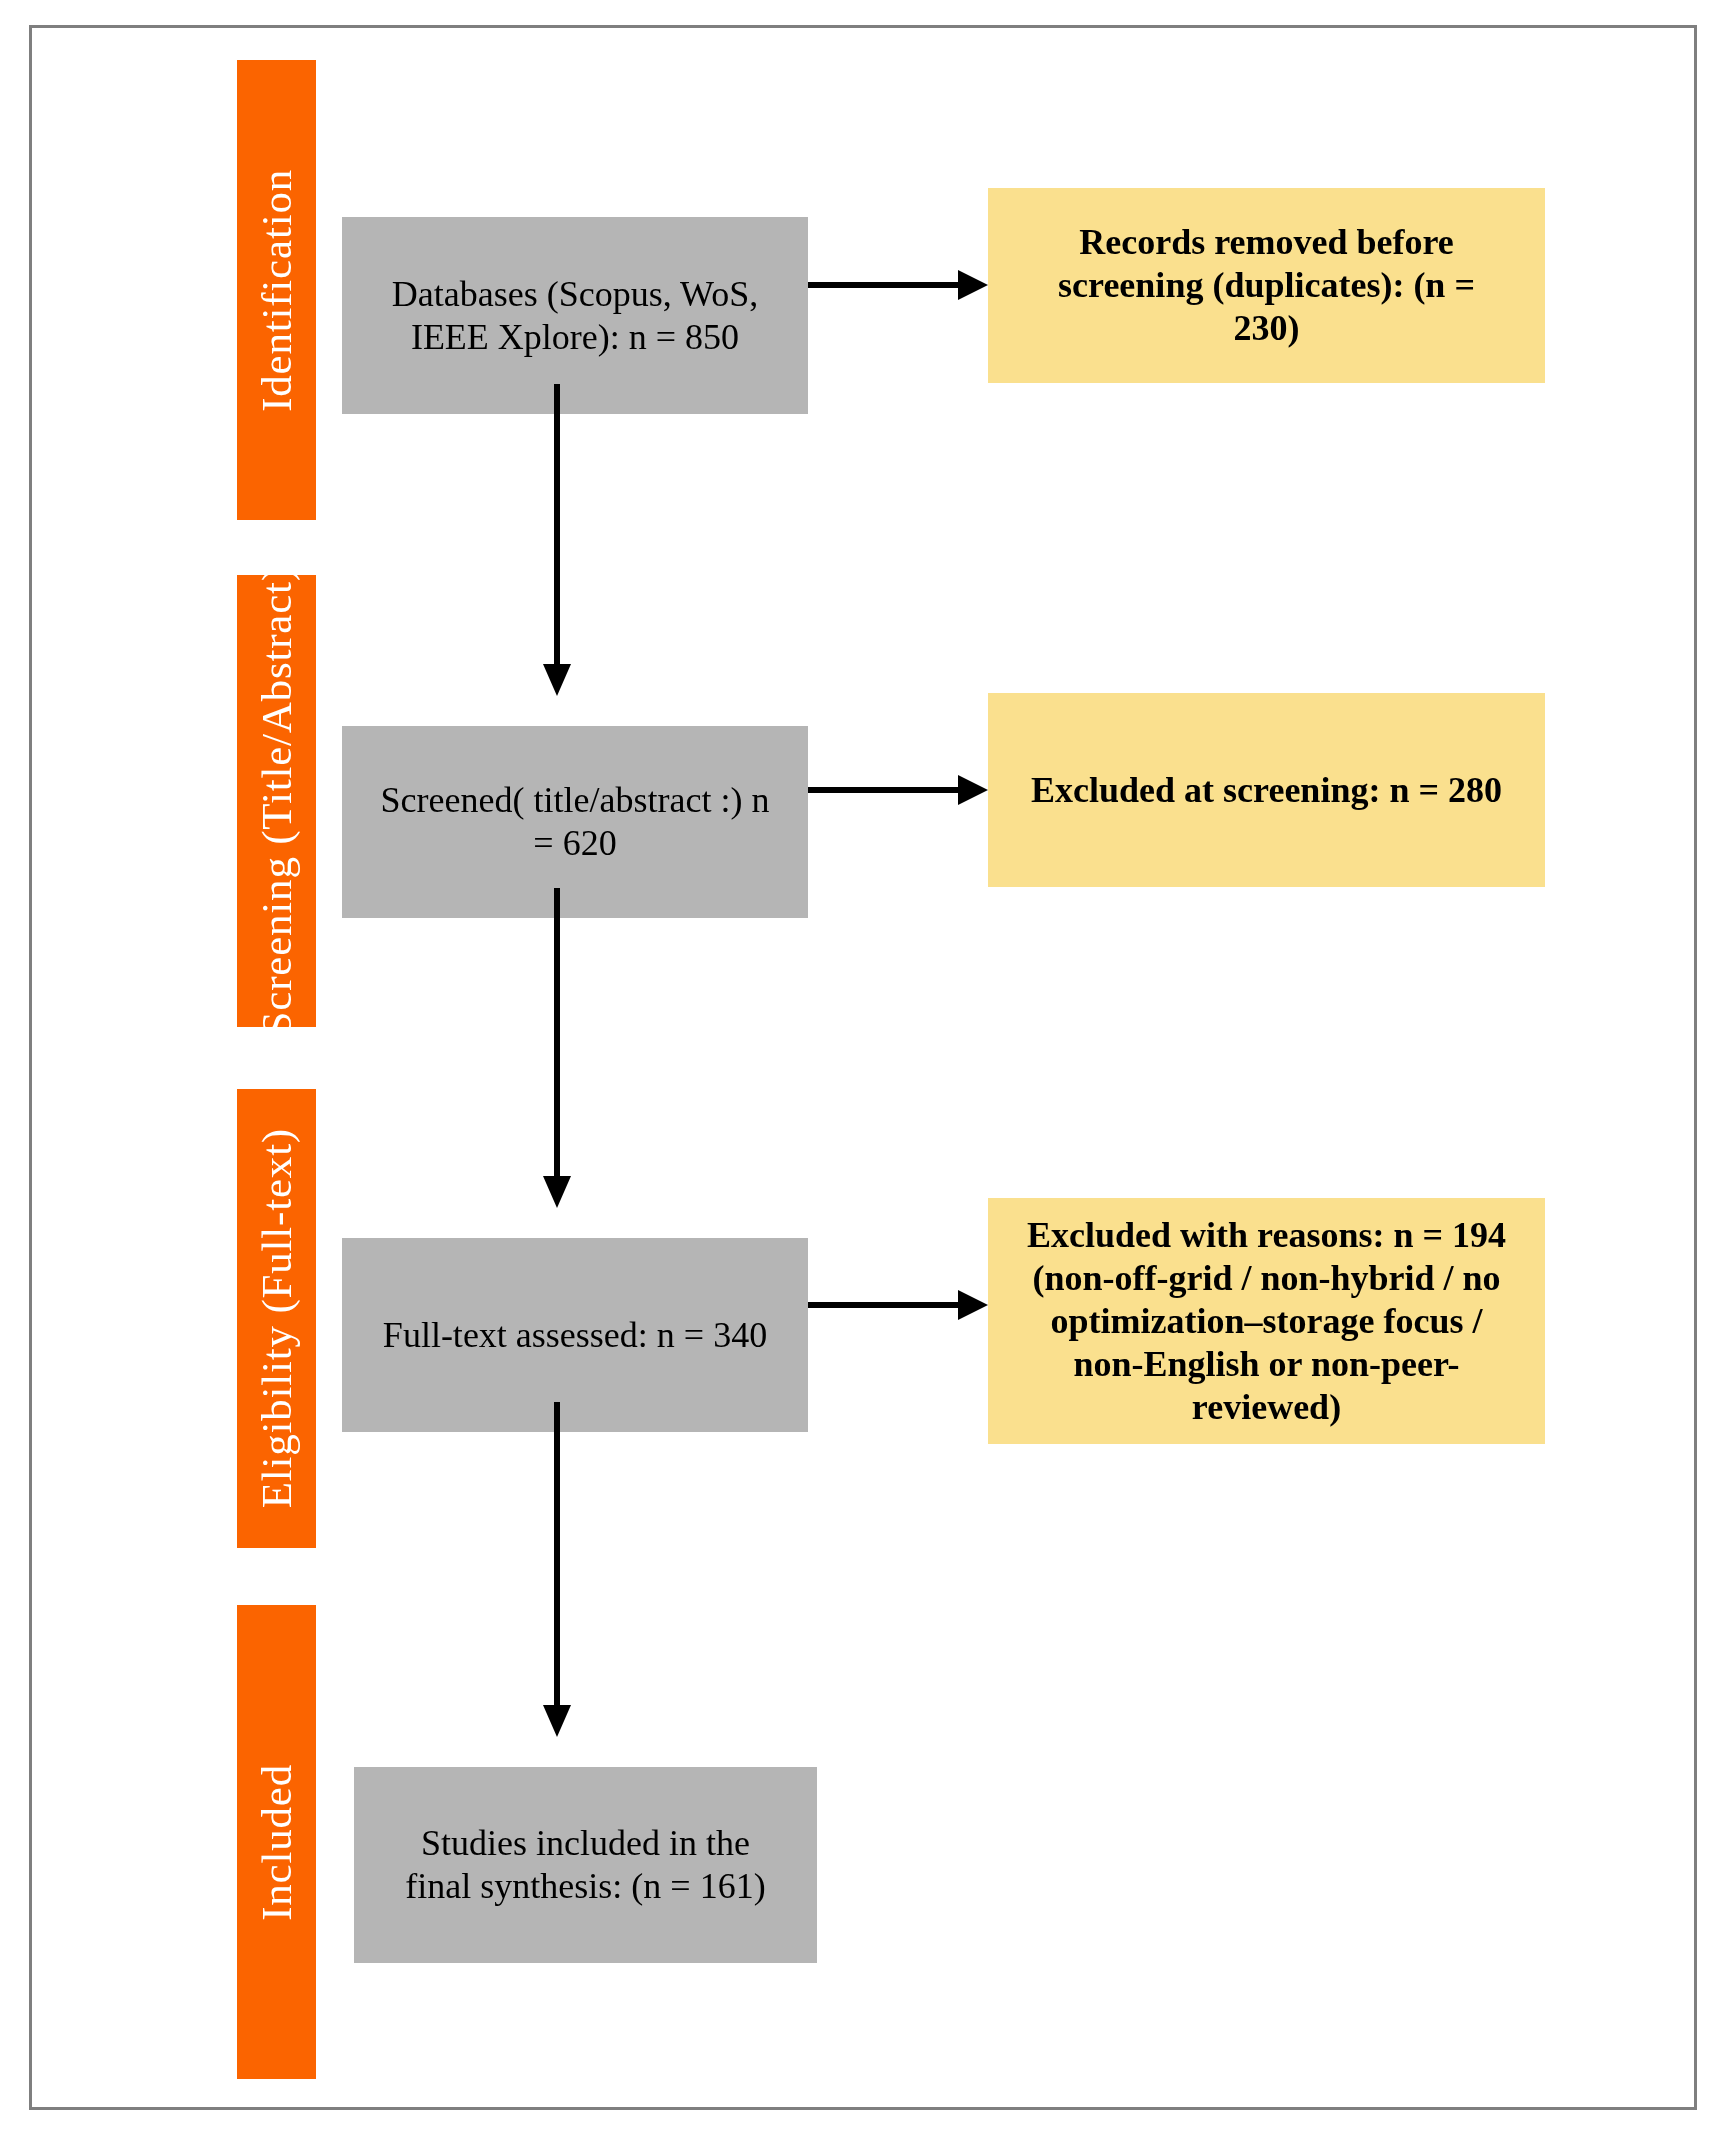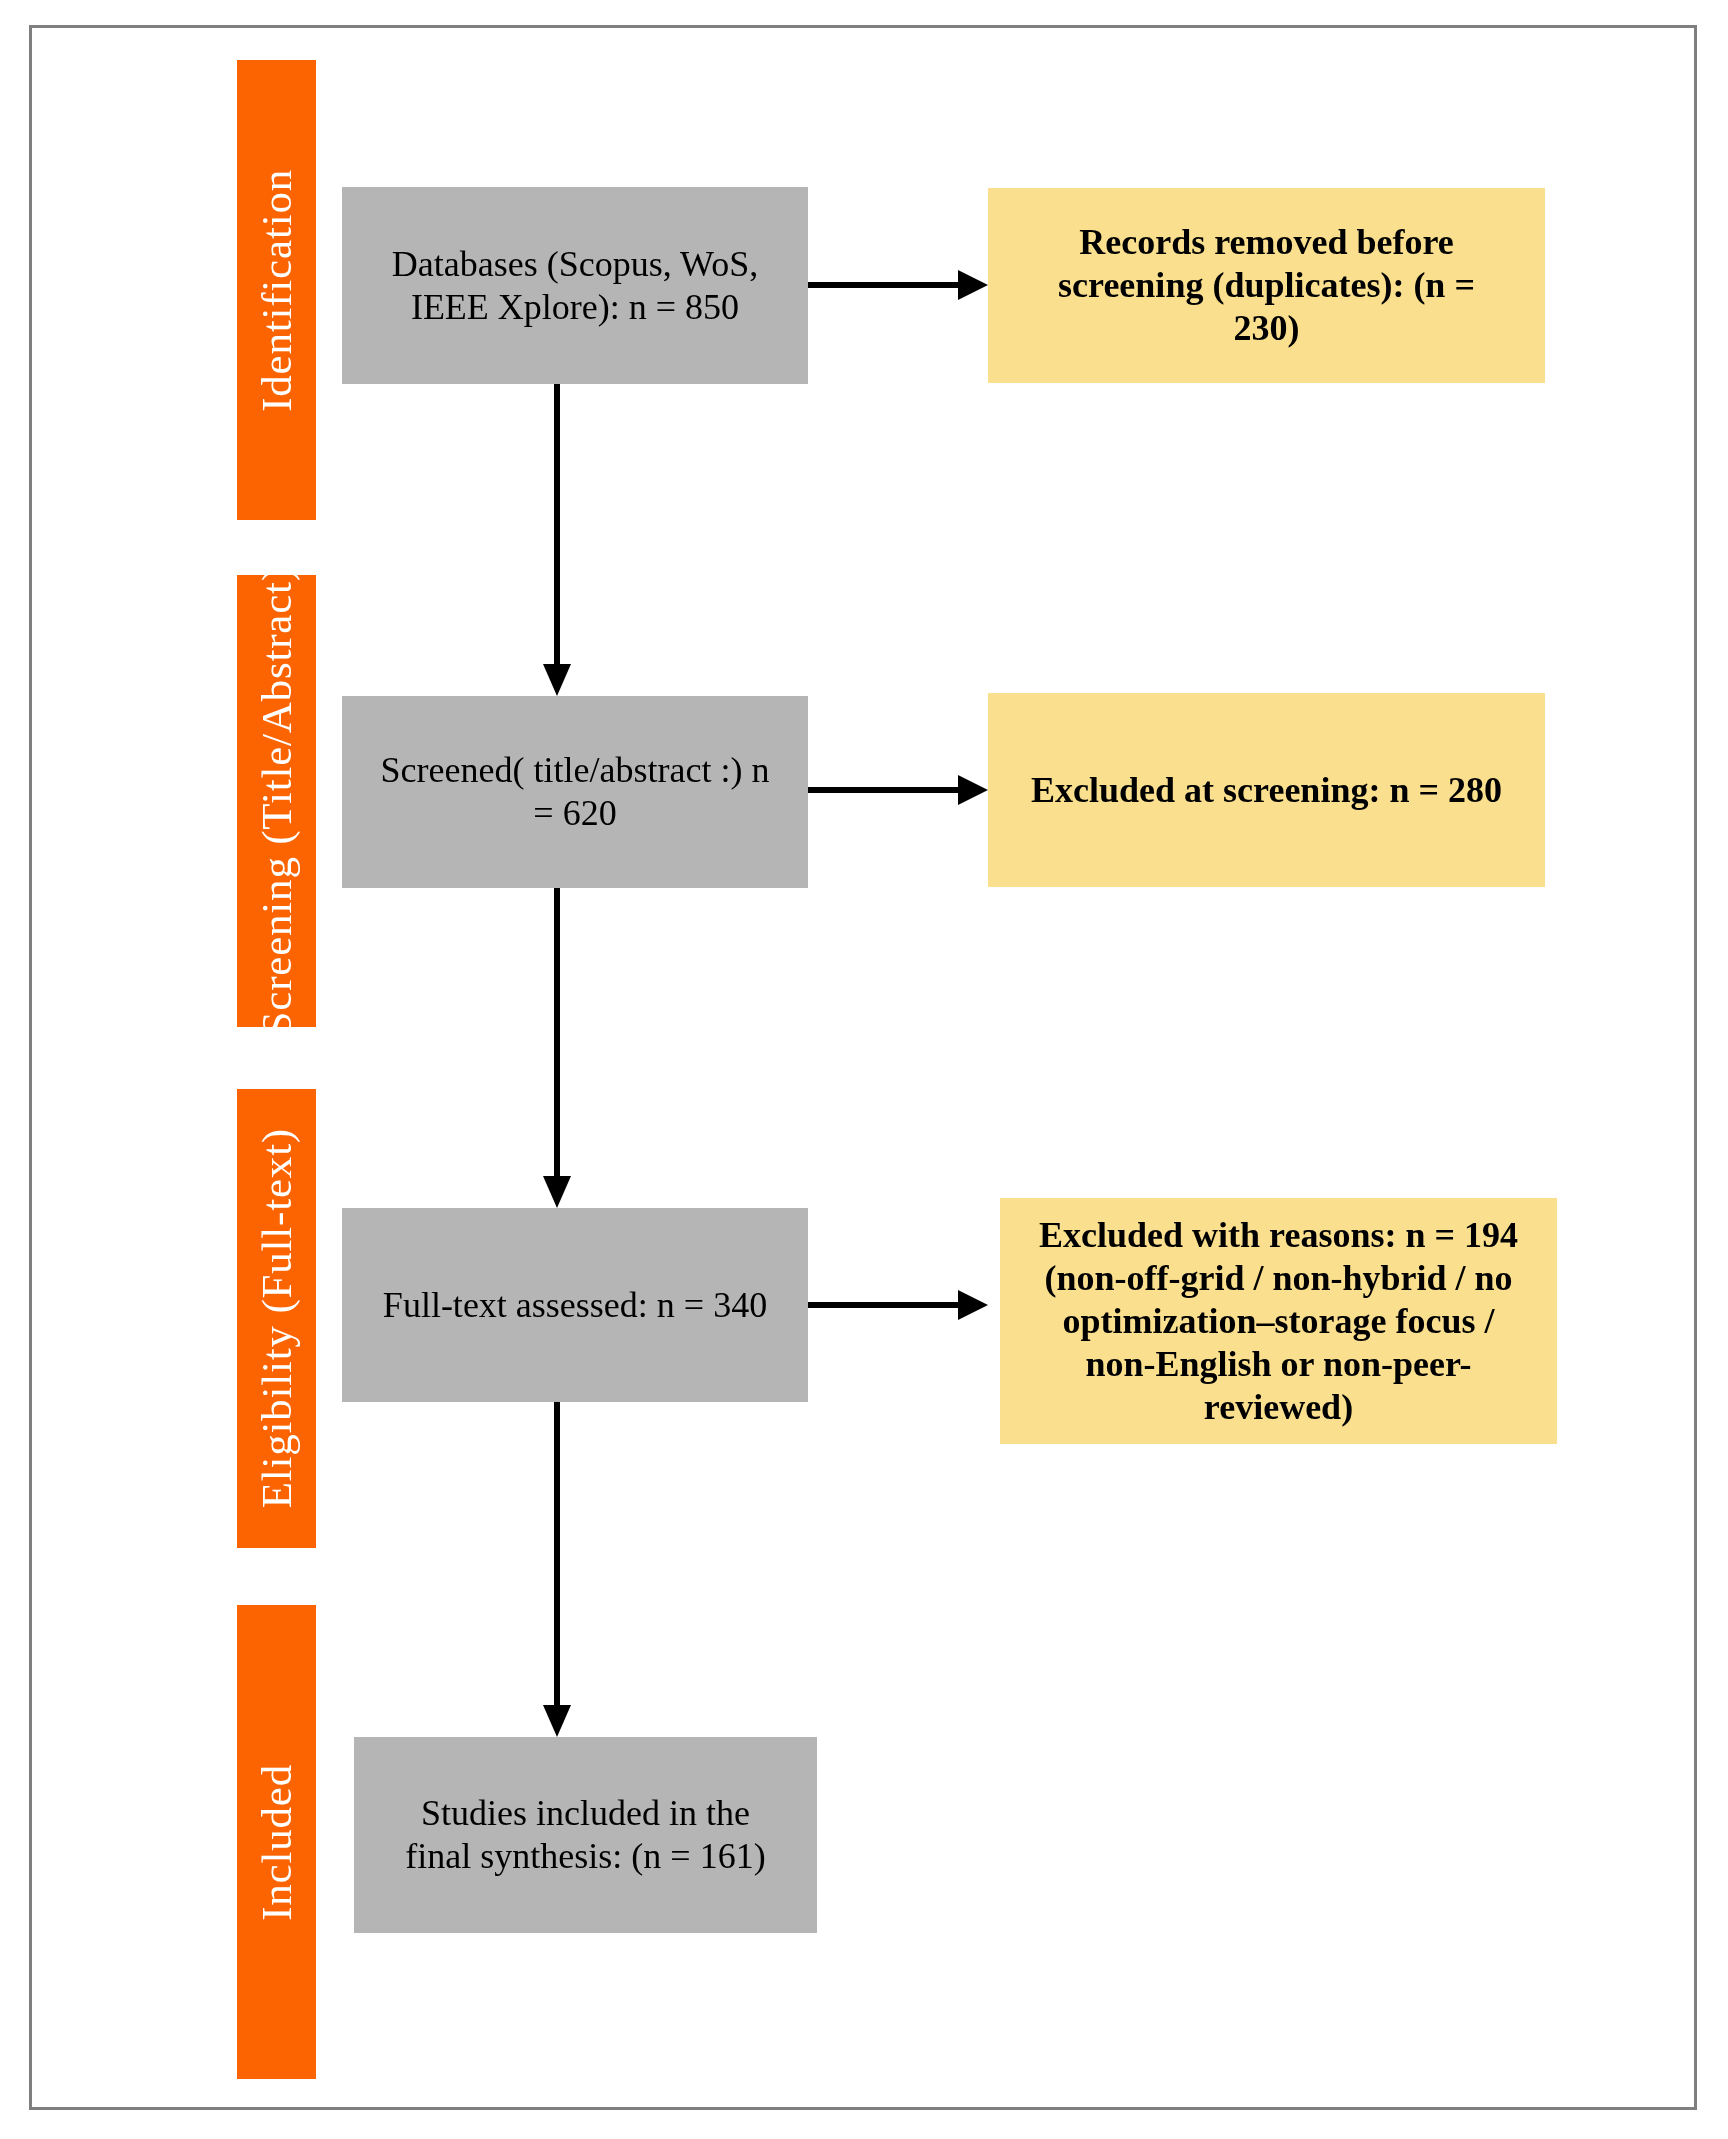--- a/index.html
+++ b/index.html
@@ -45,21 +45,21 @@
   .box {
     position: absolute;
     display: flex;
     align-items: center;
     justify-content: center;
     text-align: center;
     font-size: 36px;
     line-height: 43px;
     box-sizing: border-box;
   }
-  .process { background: var(--c-process-box); }
+  .process { background: var(--c-process-box); margin-top: 30px; }
   .exclusion { background: var(--c-exclusion-box); font-weight: bold; }
   .aline { position: absolute; background: var(--c-arrow); }
   .ahead-down {
     position: absolute; width: 0; height: 0;
     border-left: 14.2px solid transparent;
     border-right: 14.2px solid transparent;
     border-top: 32px solid var(--c-arrow);
   }
   .ahead-right {
     position: absolute; width: 0; height: 0;
@@ -76,21 +76,21 @@
 
   
   #pbox-1 { left: 342px; top: 187px;  width: 466px; height: 197px; padding: 0 24px; }
   #pbox-2 { left: 342px; top: 696px;  width: 466px; height: 192px; padding: 0 24px; text-align: center; }
   #pbox-3 { left: 342px; top: 1208px; width: 466px; height: 194px; padding: 0 24px; }
   #pbox-4 { left: 354px; top: 1737px; width: 463px; height: 196px; padding: 0 43px; }
 
   
   #ebox-1 { left: 988px; top: 188px;  width: 557px; height: 195px; padding: 0 59px; }
   #ebox-2 { left: 988px; top: 693px;  width: 557px; height: 194px; padding: 0 32px; }
-  #ebox-3 { left: 988px; top: 1198px; width: 557px; height: 246px; padding: 0 36px; margin-left: 12px; }
+  #ebox-3 { left: 988px; top: 1198px; width: 557px; height: 246px; padding: 0 36px; }
 
   
   #vline-1 { left: 554px; top: 384px;  width: 6.3px; height: 280px; }
   #vhead-1 { left: 543px; top: 664px; }
   #vline-2 { left: 554px; top: 888px; width: 6.3px; height: 289px; }
   #vhead-2 { left: 543px; top: 1176px; }
   #vline-3 { left: 554px; top: 1402px; width: 6.3px; height: 303px; }
   #vhead-3 { left: 543px; top: 1705px; }
 
   

